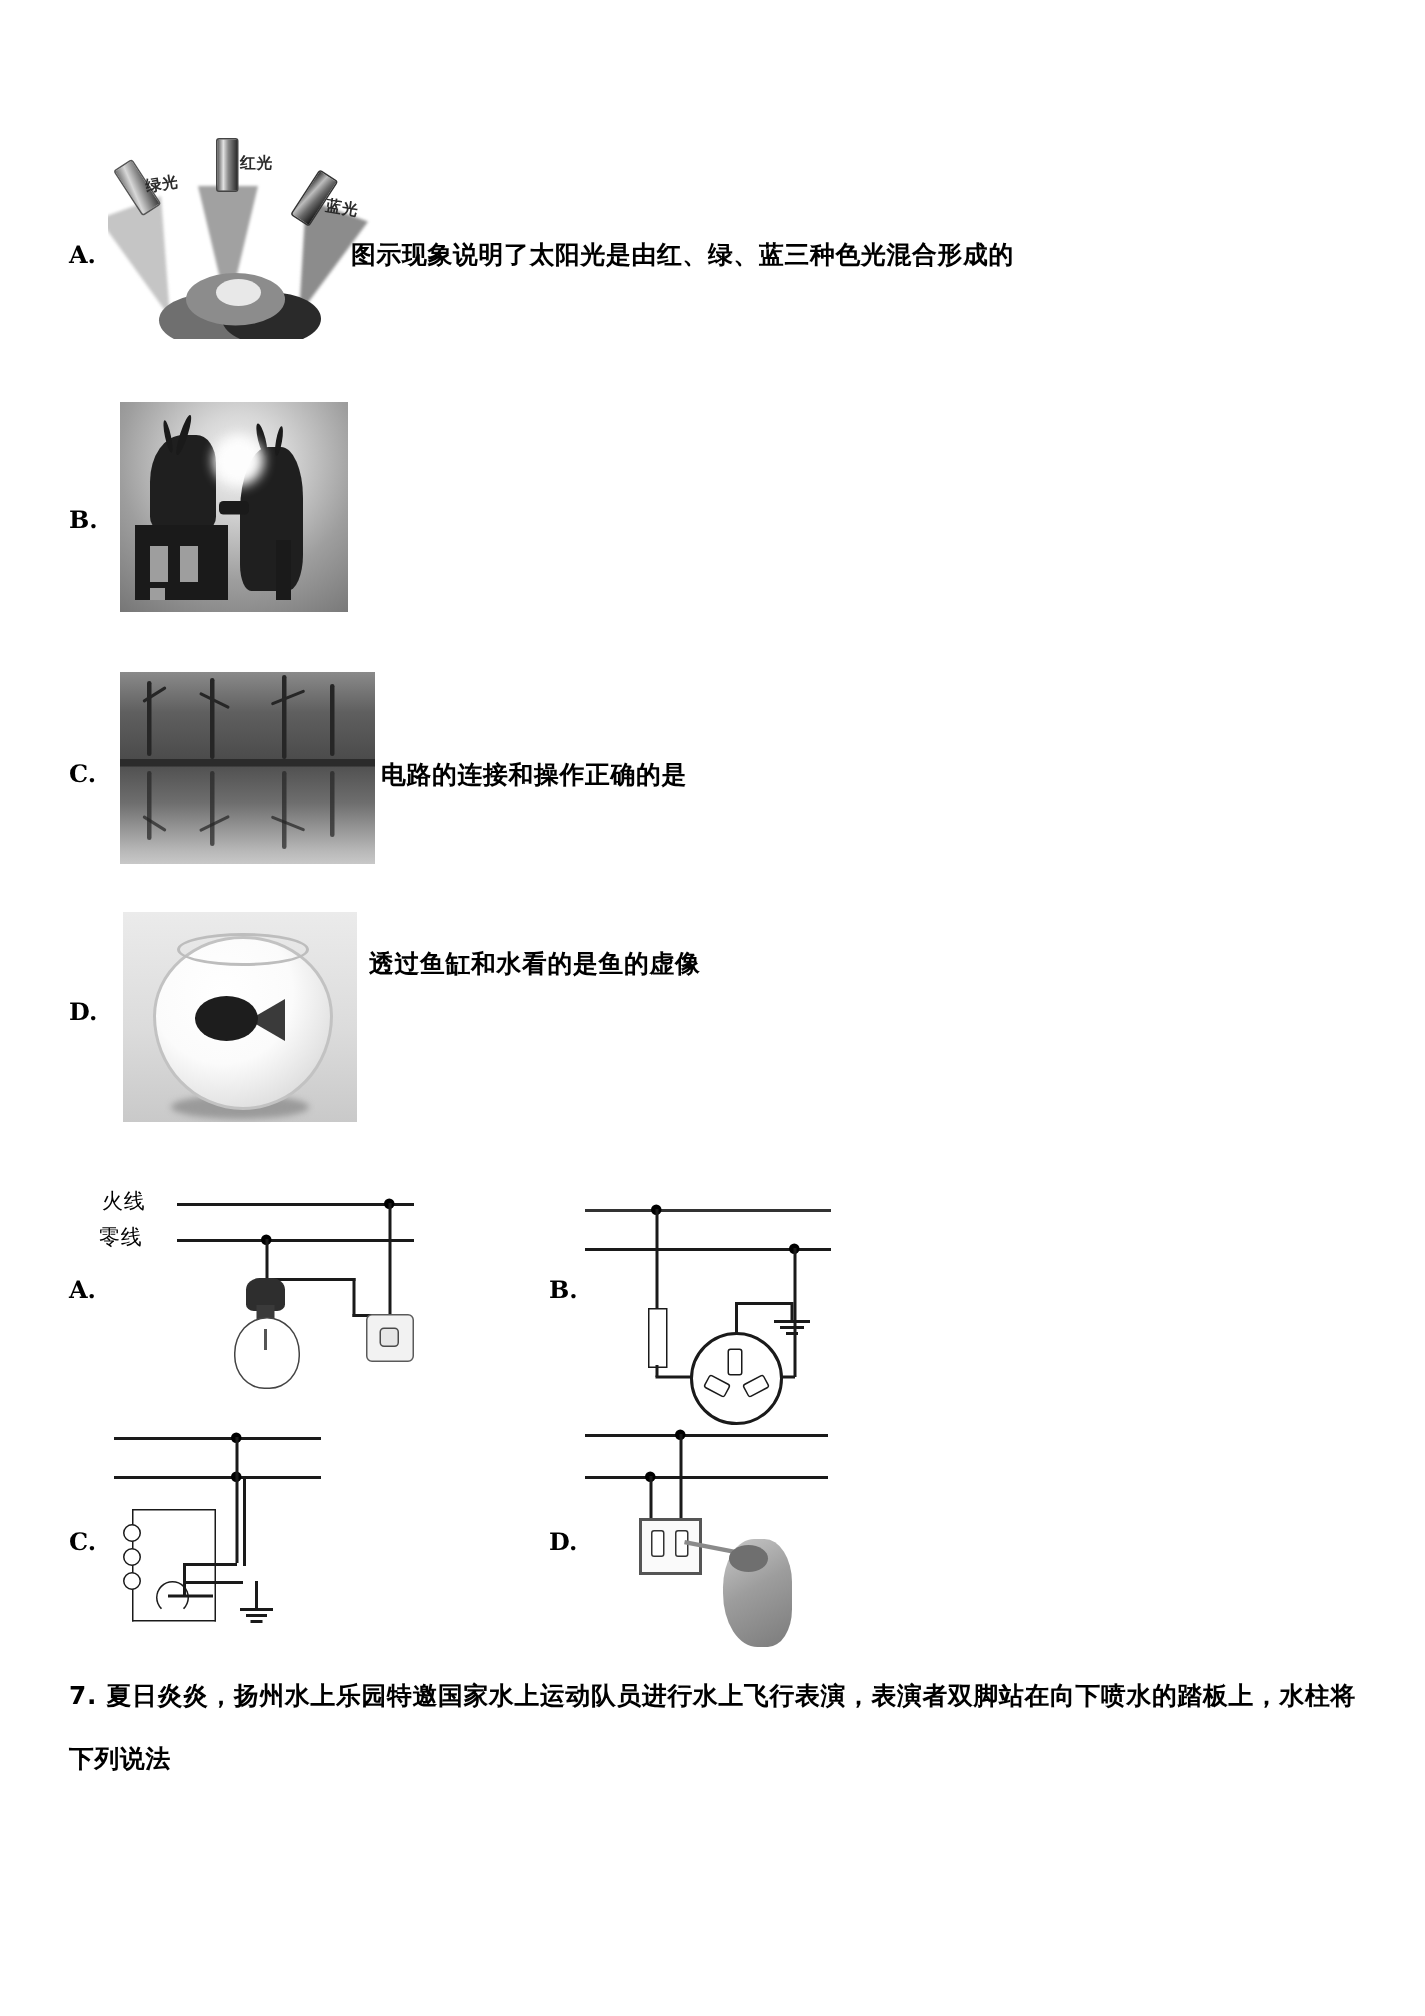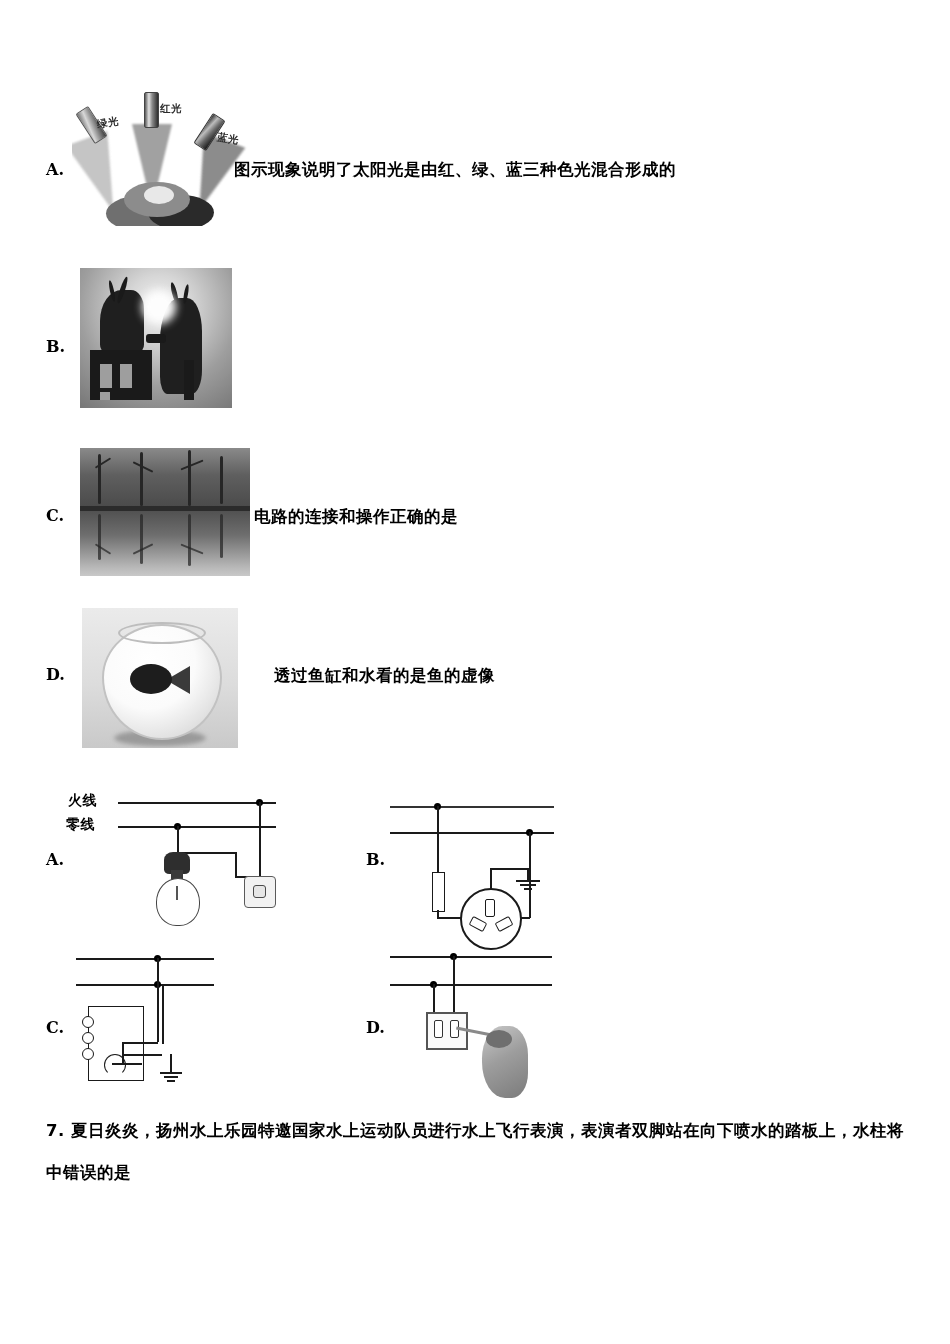--- a/index.html
+++ b/index.html
@@ -198,21 +198,21 @@
   .wire { position:absolute; background:#1a1a1a; }
   .wire-h { height:2px; }
   .wire-v { width:2px; }
   .wire-thin-h { height:1.5px; background:#333; }
   .node {
     position:absolute; width:7px; height:7px;
     background:#000; border-radius:50%;
   }
   .linelabel {
     position:absolute;
-    font-size:14px; font-weight:700;
+    font-size:14px; font-weight:400;
     white-space:nowrap;
   }
 
   
   .holder {
     position:absolute; width:26px; height:22px;
     background:#2e2e2e;
     border-radius: 35% 35% 20% 20%;
   }
   .holder-neck {
@@ -391,21 +391,21 @@
 
     <div class="opt-img-box" style="left:82px;top:608px;width:156px;height:140px;">
       <div class="bowl-bg"></div>
       <div class="bowl-shadow"></div>
       <div class="bowl"></div>
       <div class="bowl-rim"></div>
       <div class="fish-tail"></div>
       <div class="fish-body"></div>
     </div>
 
-    <div class="opt-text cn" style="left:246px;top:665px;margin-left:28px;">透过鱼缸和水看的是鱼的虚像</div>
+    <div class="opt-text cn" style="left:246px;top:632px;">透过鱼缸和水看的是鱼的虚像</div>
   </div>
 
 
   <div class="circuit" style="left:66px;top:790px;width:280px;height:160px;">
     <div class="linelabel cn" style="left:2px;top:2px;">火线</div>
     <div class="linelabel cn" style="left:0;top:26px;">零线</div>
 
     <div class="wire wire-h" style="left:52px;top:12px;width:158px;"></div>
     <div class="wire wire-h" style="left:52px;top:36px;width:158px;"></div>
 
@@ -503,16 +503,16 @@
     <div class="outlet-slot" style="left:60px;top:70px;"></div>
 
     <div class="screwdriver" style="left:66px;top:80px;width:36px;transform:rotate(11deg);"></div>
     <div class="hand" style="left:92px;top:76px;width:46px;height:72px;"></div>
     <div style="position:absolute;left:96px;top:80px;width:26px;height:18px;border-radius:50%;background:#6f6f6f;"></div>
   </div>
   <div class="opt-letter" style="position:absolute;left:366px;top:1018px;">D.</div>
 
   <div class="qbody cn" style="left:46px;top:1110px;width:866px;">
     <div>7. 夏日炎炎，扬州水上乐园特邀国家水上运动队员进行水上飞行表演，表演者双脚站在向下喷水的踏板上，水柱将</div>
-    <div>中错误的是</div>
+    <div>下列说法</div>
   </div>
 
 </div>
 
 </body></html>

